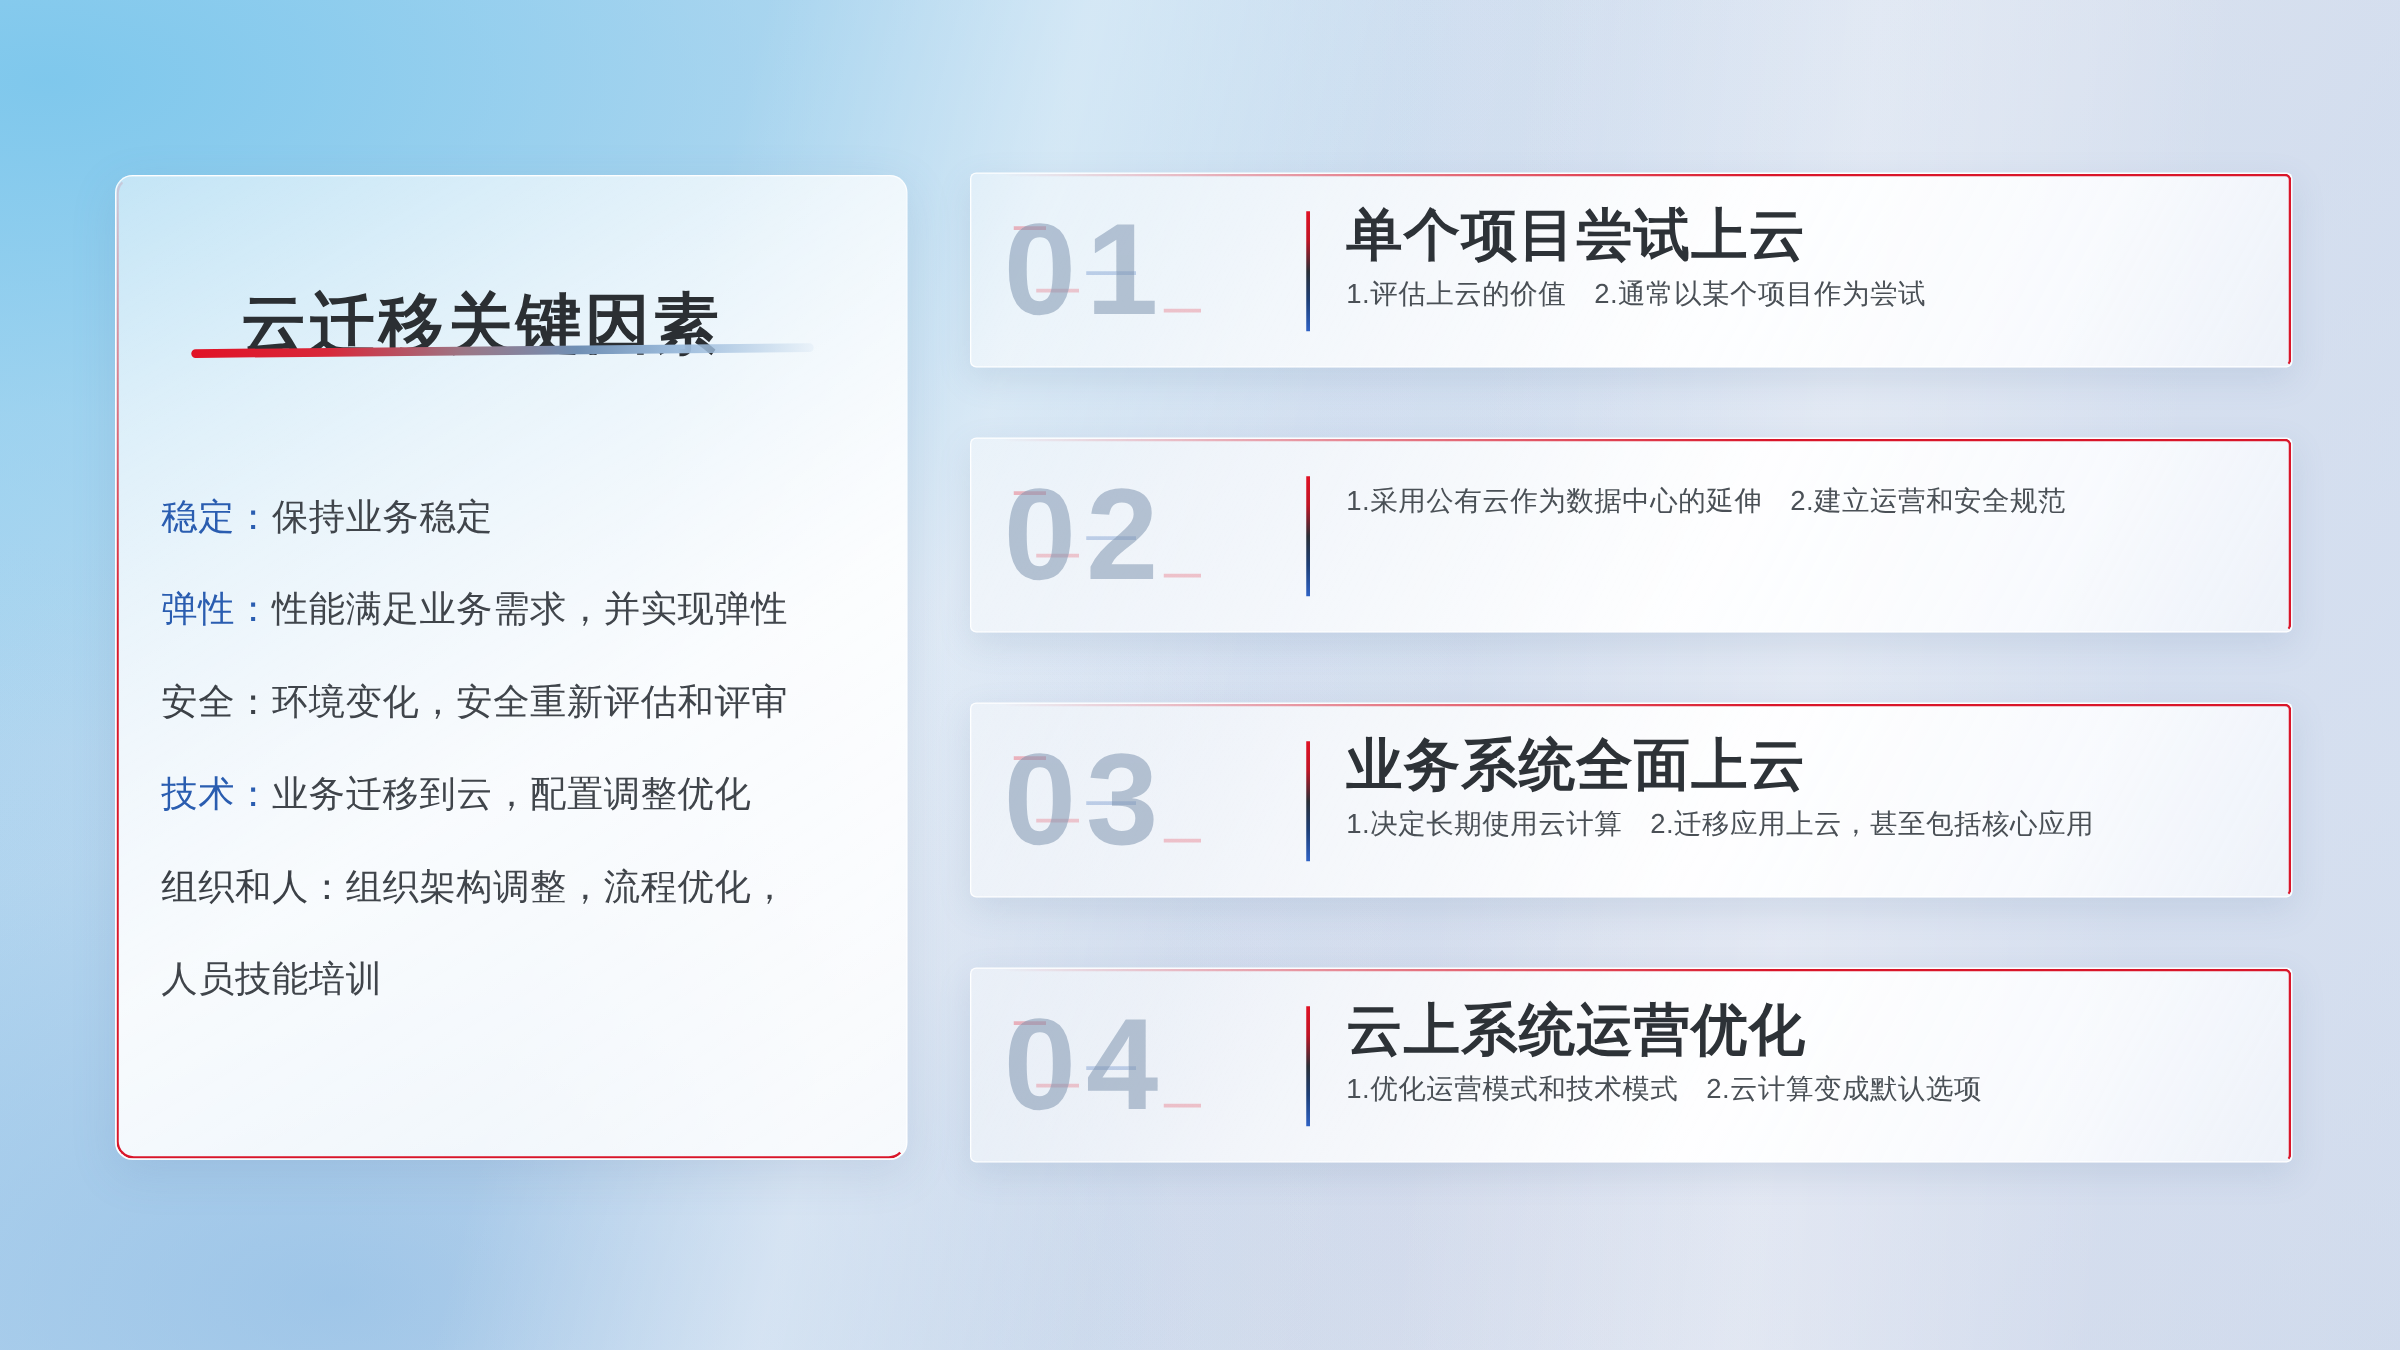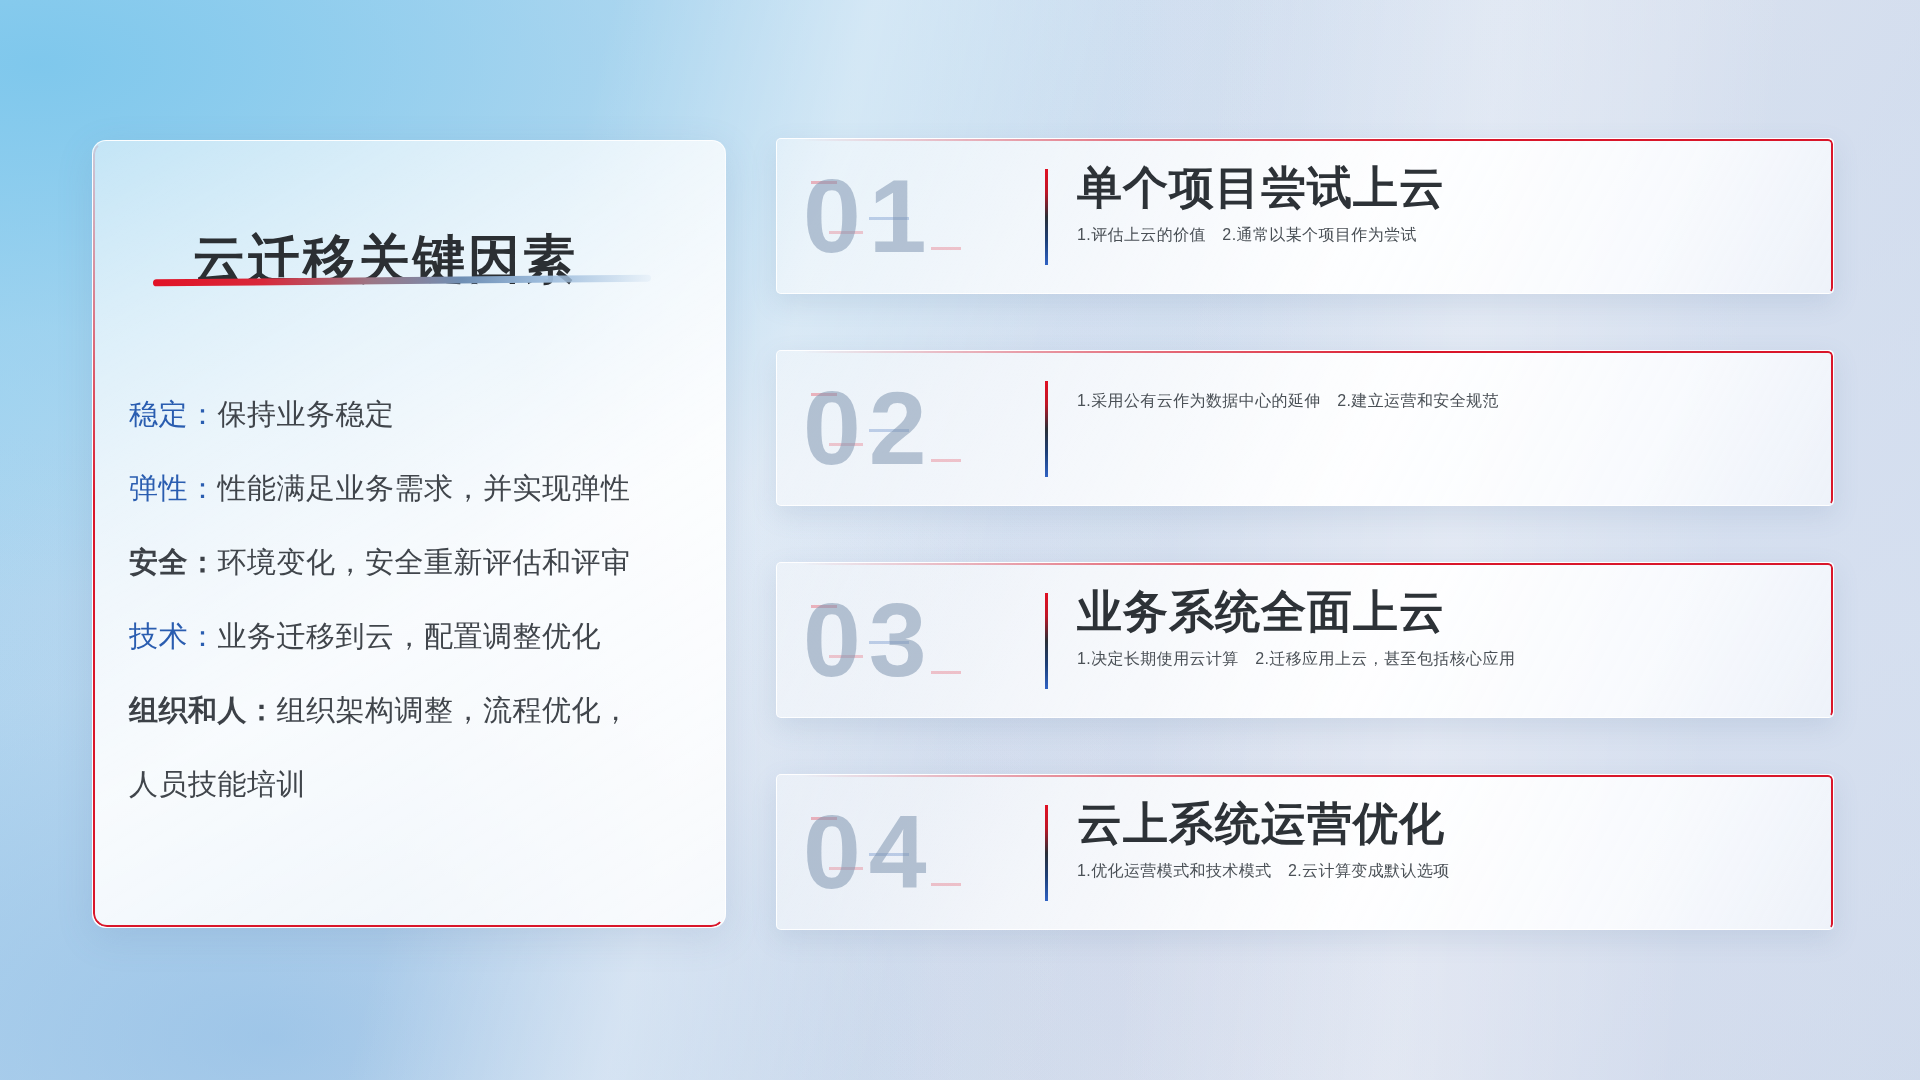--- a/index.html
+++ b/index.html
@@ -103,21 +103,21 @@
   }
   .factor-row {
     font-size: 29px;
     line-height: 74px;
     color: #3c4147;
     white-space: nowrap;
     letter-spacing: 0.5px;
   }
   .factor-key { font-weight: 400; text-align: right; }
   .factor-key.accent { color: #2a5db0; }
-  .factor-key.plain  { color: #3c4147; font-weight: bold; }
+  .factor-key.plain  { color: #3c4147; }
   .factor-val { color: #40454b; }
 
   
   .cards { position: absolute; left: 776px; top: 138px; }
 
   .card {
     position: relative;
     width: 1056px;
     height: 154px;
     margin-bottom: 56px;
@@ -204,21 +204,21 @@
   .card-title {
     font-size: 45px;
     font-weight: 700;
     color: #2d3237;
     letter-spacing: 1px;
     line-height: 46px;
     white-space: nowrap;
   }
   .card-desc {
     margin-top: 8px;
-    font-size: 16px;
+    font-size: 22px;
     color: #4a5056;
     letter-spacing: 0.4px;
     line-height: 32px;
     white-space: nowrap;
   }
 </style>
 </head>
 <body>
 
 <div id="stage">

